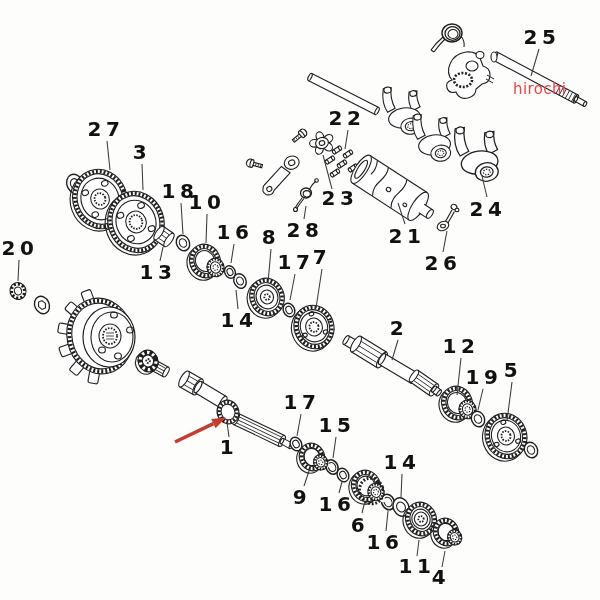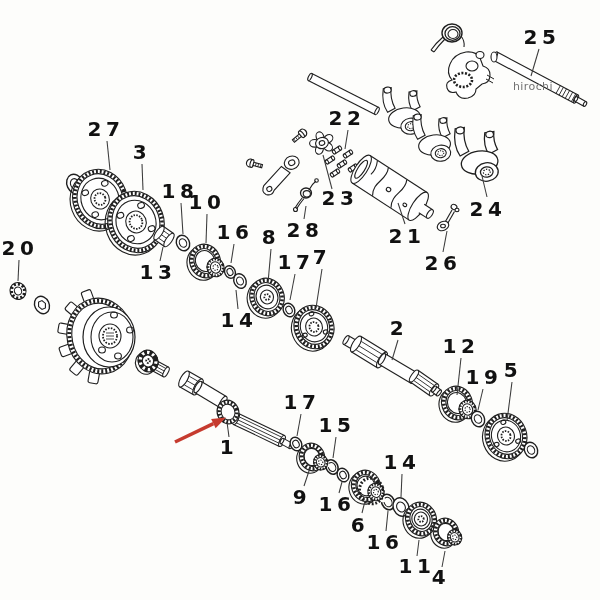--- a/index.html
+++ b/index.html
@@ -1,19 +1,19 @@
 <!DOCTYPE html>
 <html><head>
 <meta charset="utf-8">
 <style>
   html,body{margin:0;padding:0;background:#ffffff;}
   #stage{position:relative;width:600px;height:600px;background:#fdfdfb;overflow:hidden;
          font-family:"DejaVu Sans","Liberation Sans",sans-serif;}
   #diagram{position:absolute;left:0;top:0;width:600px;height:600px;}
-  .watermark{position:absolute;left:513px;top:80px;color:#737373;font-size:11px;
+  .watermark{position:absolute;left:513px;top:80px;color:#ef4444;font-size:15px;
              letter-spacing:0.4px;pointer-events:none;}
 </style>
 </head>
 <body>
 
 <div id="stage">
   <svg id="diagram" viewBox="0 0 600 600">
       <g>
         <g>
           <g transform="rotate(-25 75 184)">

